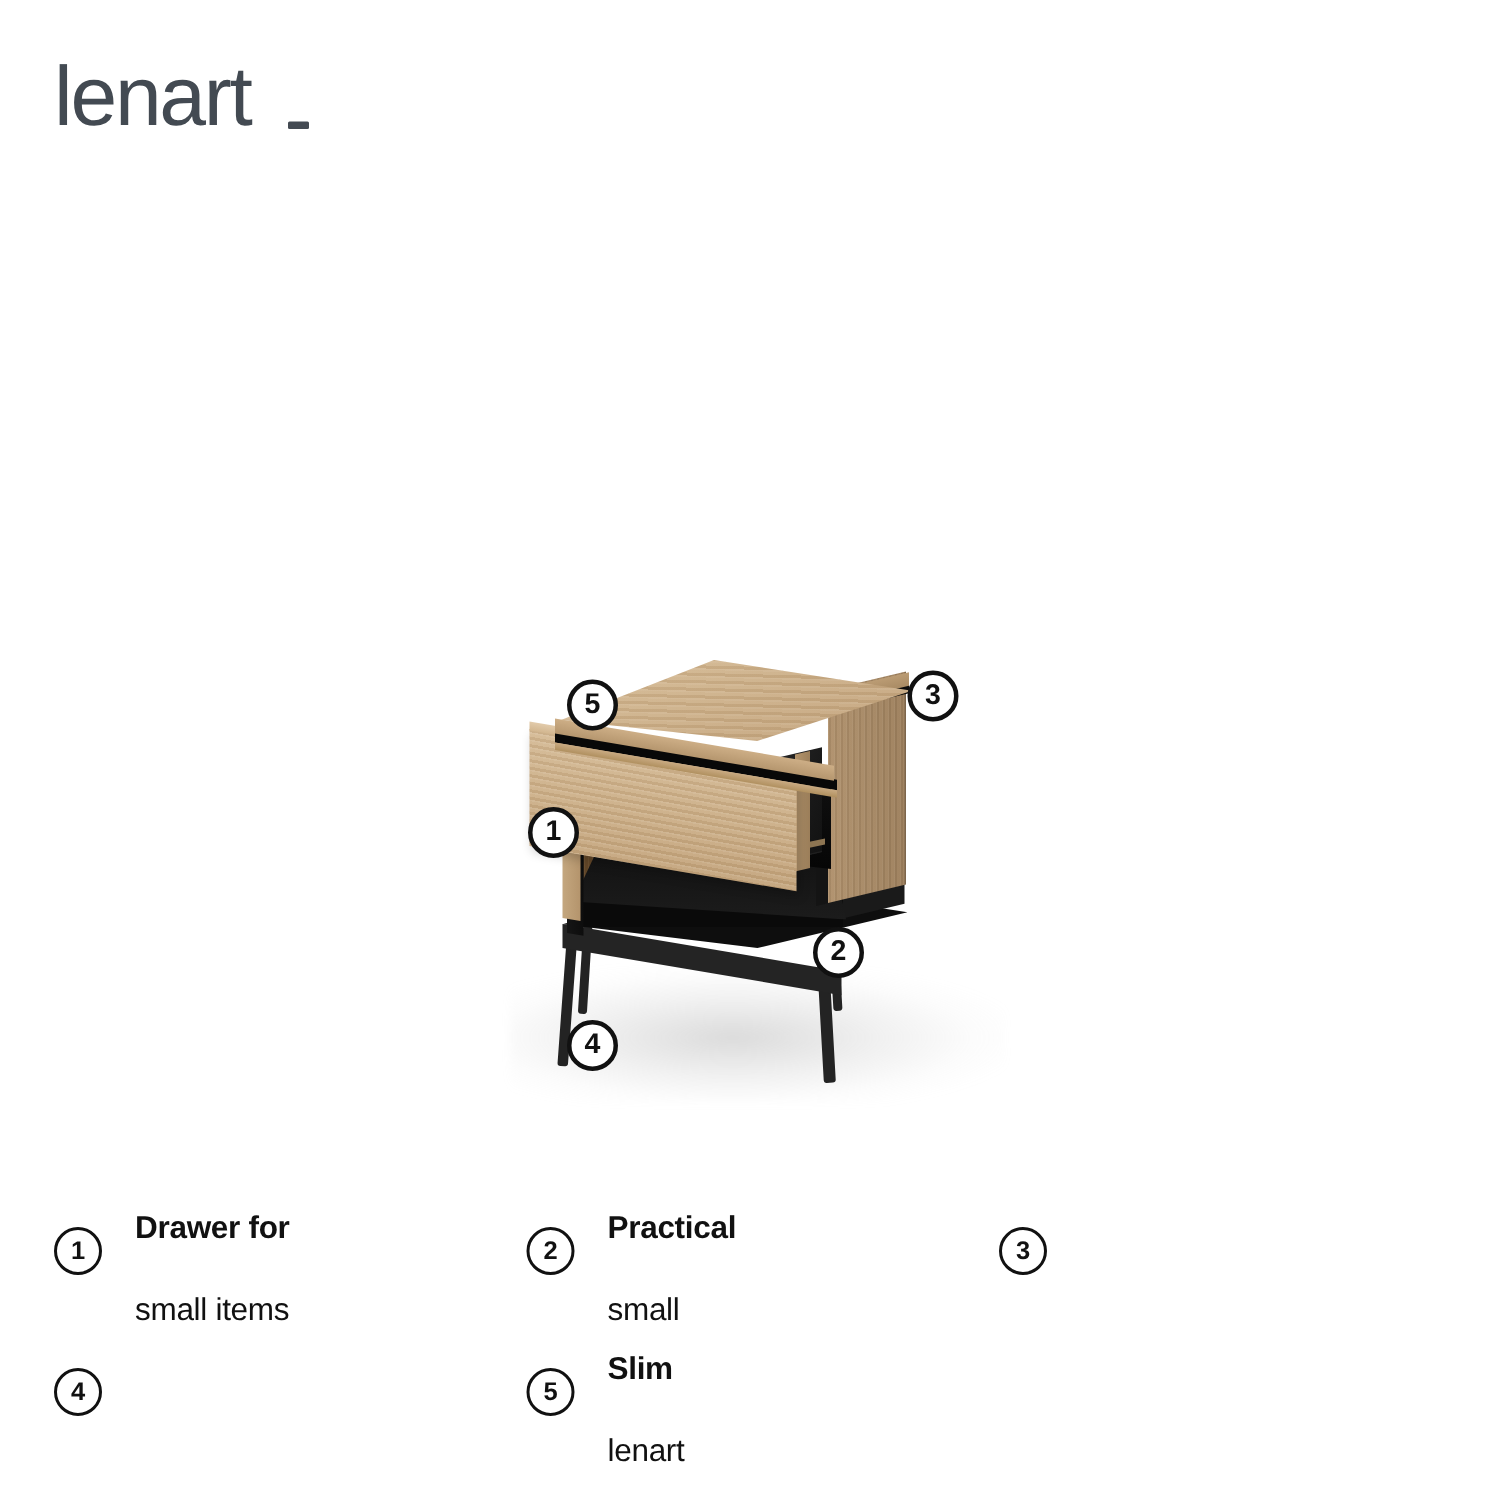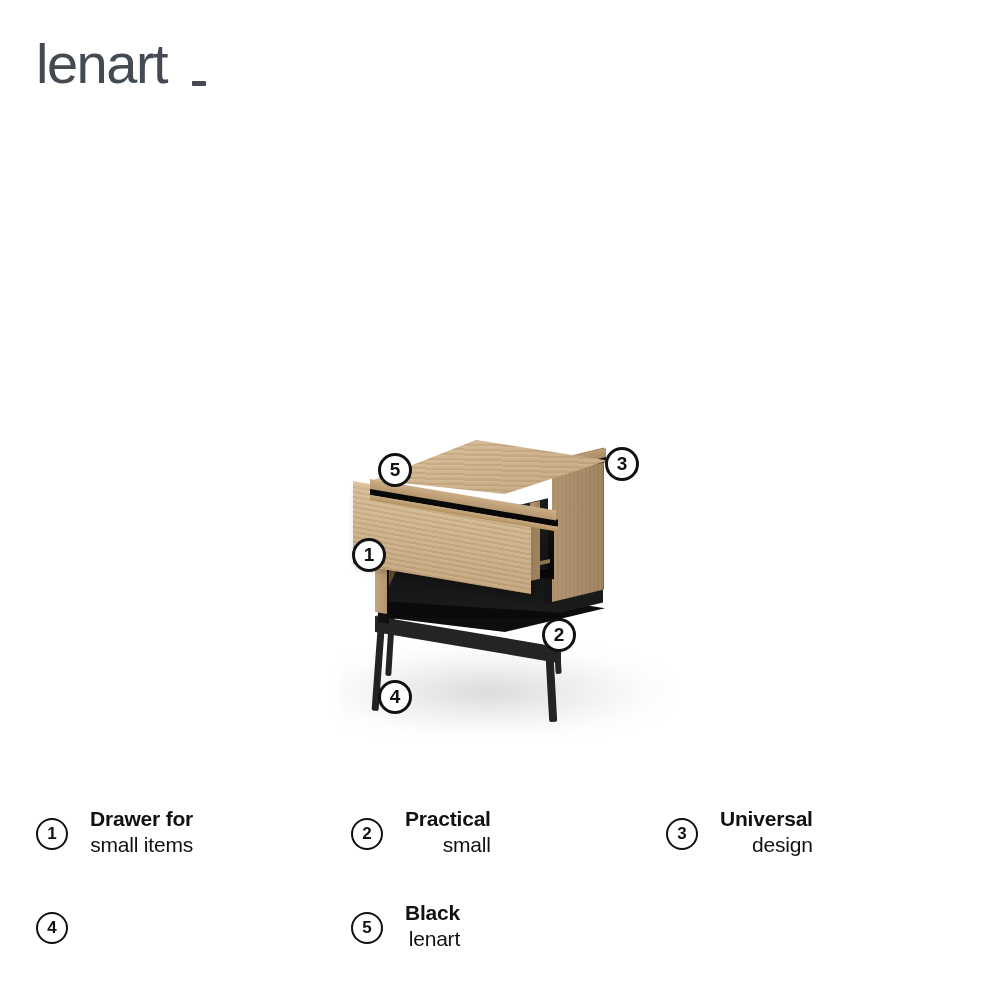--- a/index.html
+++ b/index.html
@@ -313,35 +313,35 @@
     justify-content: center;
     font-size: 17px;
     font-weight: bold;
     color: #111111;
     box-sizing: border-box;
     margin-top: 12px;
   }
   .legend-text {
     margin-left: 22px;
     line-height: 1.24;
-    text-align: right;
   }
   .legend-title {
     font-size: 21px;
     font-weight: bold;
     color: #111111;
     letter-spacing: -0.2px;
     display: block;
   }
   .legend-sub {
     font-size: 21px;
     font-weight: normal;
     color: #111111;
     letter-spacing: -0.2px;
     display: block;
+    margin-top: 29px;
   }
 </style>
 </head>
 <body>
 
 <div id="brand-logo">
   <span class="logo-word">lenart</span>
   <span class="logo-dot"></span>
 </div>
 
@@ -402,31 +402,27 @@
   <div class="legend-item">
     <div class="legend-badge">2</div>
     <div class="legend-text">
       <span class="legend-title">Practical</span>
       <span class="legend-sub">small</span>
     </div>
   </div>
 
   <div class="legend-item">
     <div class="legend-badge">3</div>
-    <div class="legend-text">
-      <span class="legend-title">Universal</span>
-      <span class="legend-sub">design</span>
-    </div>
   </div>
 
   <div class="legend-item">
     <div class="legend-badge">4</div>
   </div>
 
   <div class="legend-item">
     <div class="legend-badge">5</div>
     <div class="legend-text">
-      <span class="legend-title">Black</span>
+      <span class="legend-title">Slim</span>
       <span class="legend-sub">lenart</span>
     </div>
   </div>
 
 </div>
 
 </body></html>

